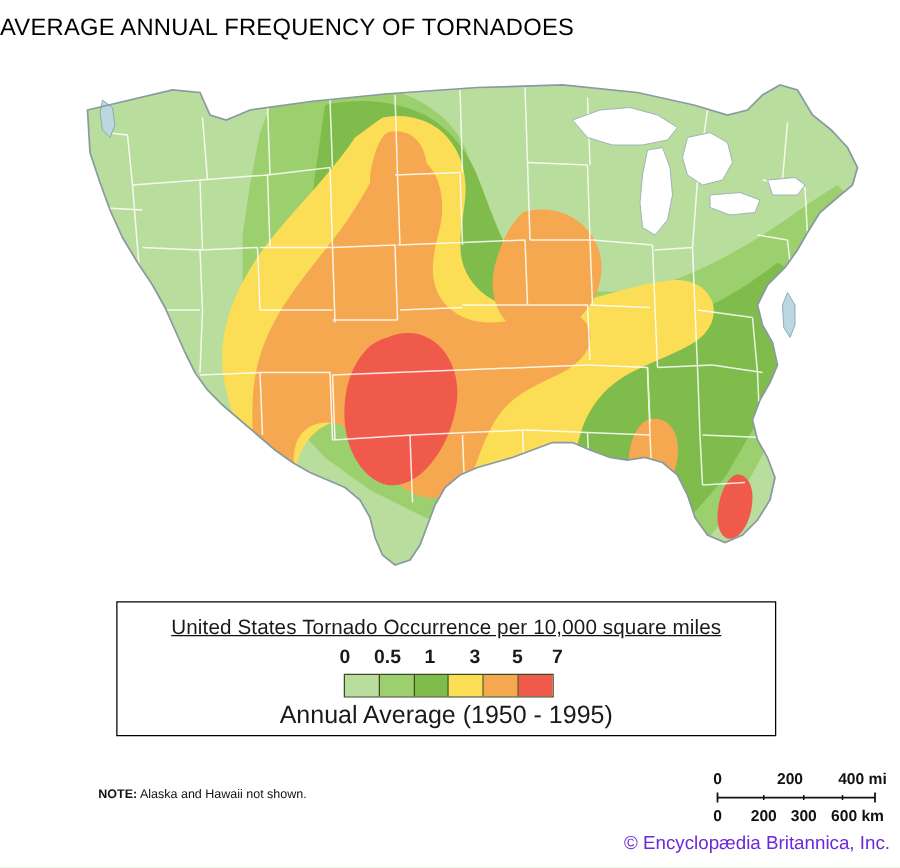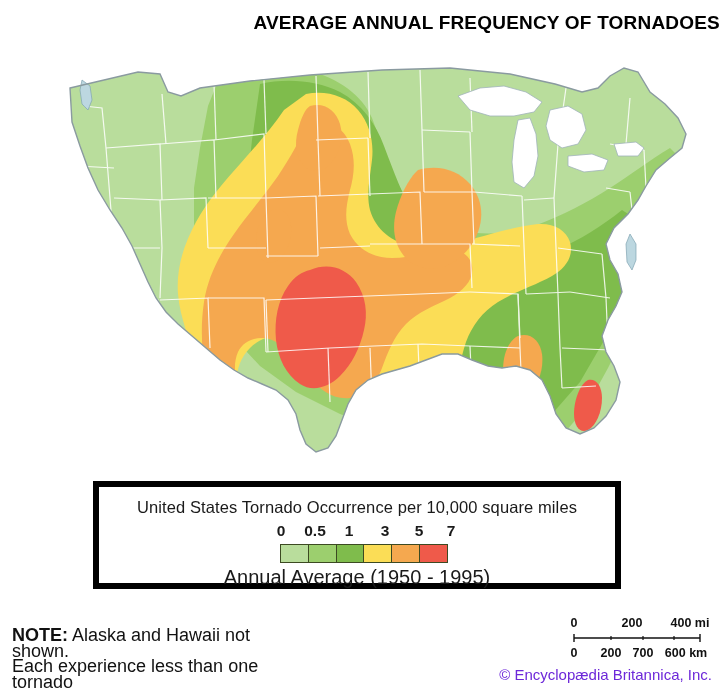--- a/index.html
+++ b/index.html
@@ -15,22 +15,22 @@
     color: #111111;
     overflow: hidden;
   }
 
   
   #title-block {
     position: absolute;
     top: 10px;
     left: 0;
     width: 720px;
-    text-align: right;
-    font-weight: bold;
+    text-align: left;
+    font-weight: normal;
     font-size: 19px;
     letter-spacing: 0.2px;
     line-height: 25px;
     color: #000000;
   }
   #title-block .tline { display: block; }
 
   
   #map-figure {
     position: absolute;
@@ -41,23 +41,24 @@
   }
   #map-svg { display: block; width: 700px; height: 430px; }
 
   
   #legend-box {
     position: absolute;
     left: 93px;
     top: 481px;
     width: 528px;
     height: 108px;
-    border: 6px solid #000000;
+    border: 1px solid #000000;
     background: #ffffff;
     box-sizing: border-box;
+    text-decoration: underline;
   }
   #legend-title {
     text-align: center;
     font-size: 16.5px;
     color: #1a1a1a;
     margin-top: 11px;
     letter-spacing: 0.1px;
   }
   #legend-ticks {
     position: relative;
@@ -98,23 +99,24 @@
     font-size: 20px;
     color: #1a1a1a;
   }
 
   
   #note-block {
     position: absolute;
     left: 12px;
     top: 628px;
     width: 300px;
-    font-size: 18px;
+    font-size: 10px;
     line-height: 15.5px;
     color: #111111;
+    text-align: center;
   }
   #note-block .nb { font-weight: bold; }
 
   
   #scale-block {
     position: absolute;
     left: 566px;
     top: 616px;
     width: 146px;
     height: 48px;
@@ -364,38 +366,37 @@
     <div class="sw" style="background:#7fbc4c"></div>
     <div class="sw" style="background:#fbdd56"></div>
     <div class="sw" style="background:#f5a84f"></div>
     <div class="sw" style="background:#ef5a4a"></div>
   </div>
   <div id="legend-sub">Annual Average (1950 - 1995)</div>
 </div>
 
 <div id="note-block">
   <div><span class="nb">NOTE:</span><span> Alaska and Hawaii not shown.</span></div>
-  <div>Each experience less than one tornado</div>
 </div>
 
 <div id="scale-block">
   <div class="srow">
     <span style="left:8px">0</span>
     <span style="left:66px">200</span>
     <span style="left:124px">400 mi</span>
   </div>
   <svg id="scale-svg" width="146" height="14" viewBox="0 0 146 14">
     <line x1="8" y1="3" x2="8" y2="11" stroke="#111" stroke-width="1.4"></line>
     <line x1="8" y1="7" x2="134" y2="7" stroke="#111" stroke-width="1.4"></line>
     <line x1="134" y1="3" x2="134" y2="11" stroke="#111" stroke-width="1.4"></line>
     <line x1="45" y1="5" x2="45" y2="9" stroke="#111" stroke-width="1.2"></line>
     <line x1="77" y1="5" x2="77" y2="9" stroke="#111" stroke-width="1.2"></line>
     <line x1="108" y1="5" x2="108" y2="9" stroke="#111" stroke-width="1.2"></line>
   </svg>
   <div class="srow" style="margin-top:1px">
     <span style="left:8px">0</span>
     <span style="left:45px">200</span>
-    <span style="left:77px">700</span>
+    <span style="left:77px">300</span>
     <span style="left:120px">600 km</span>
   </div>
 </div>
 
 <div id="credit">© Encyclopædia Britannica, Inc.</div>
 
 </body></html>

